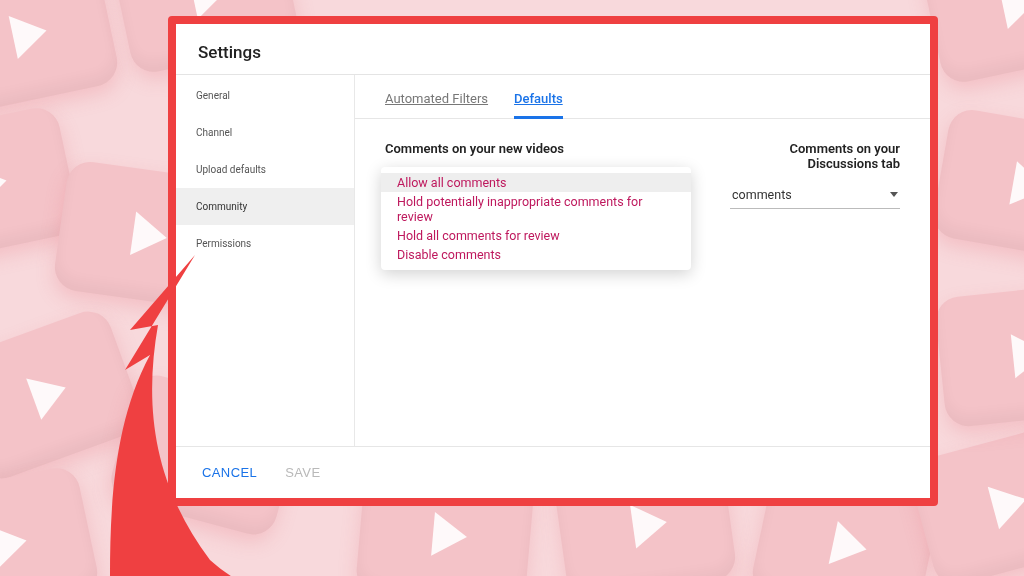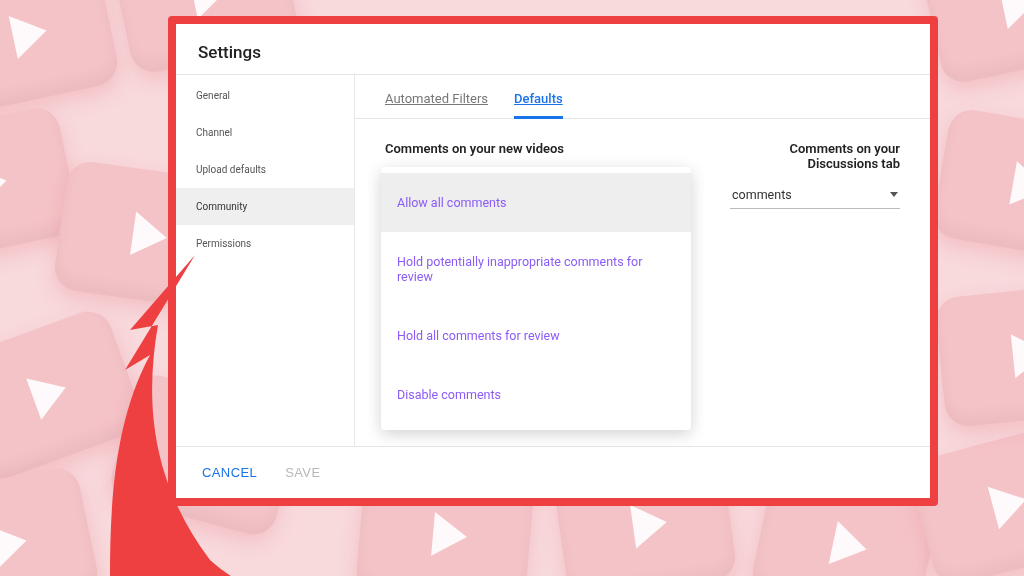--- a/index.html
+++ b/index.html
@@ -121,22 +121,22 @@
     position: absolute;
     left: 26px; top: 92px;
     width: 310px;
     background: #fff;
     border-radius: 4px;
     box-shadow: 0 4px 16px rgba(0,0,0,.18);
     padding: 6px 0;
   }
   .dropdown-item {
     font-size: 12.5px;
-    color: #8b5cf6;
-    padding: 22px 16px;
+    color: #be185d;
+    padding: 2px 16px;
     cursor: pointer;
   }
   .dropdown-item.highlight {
     background: #eeeeee;
   }
 
   .select-box {
     display: flex;
     align-items: center;
     justify-content: space-between;

